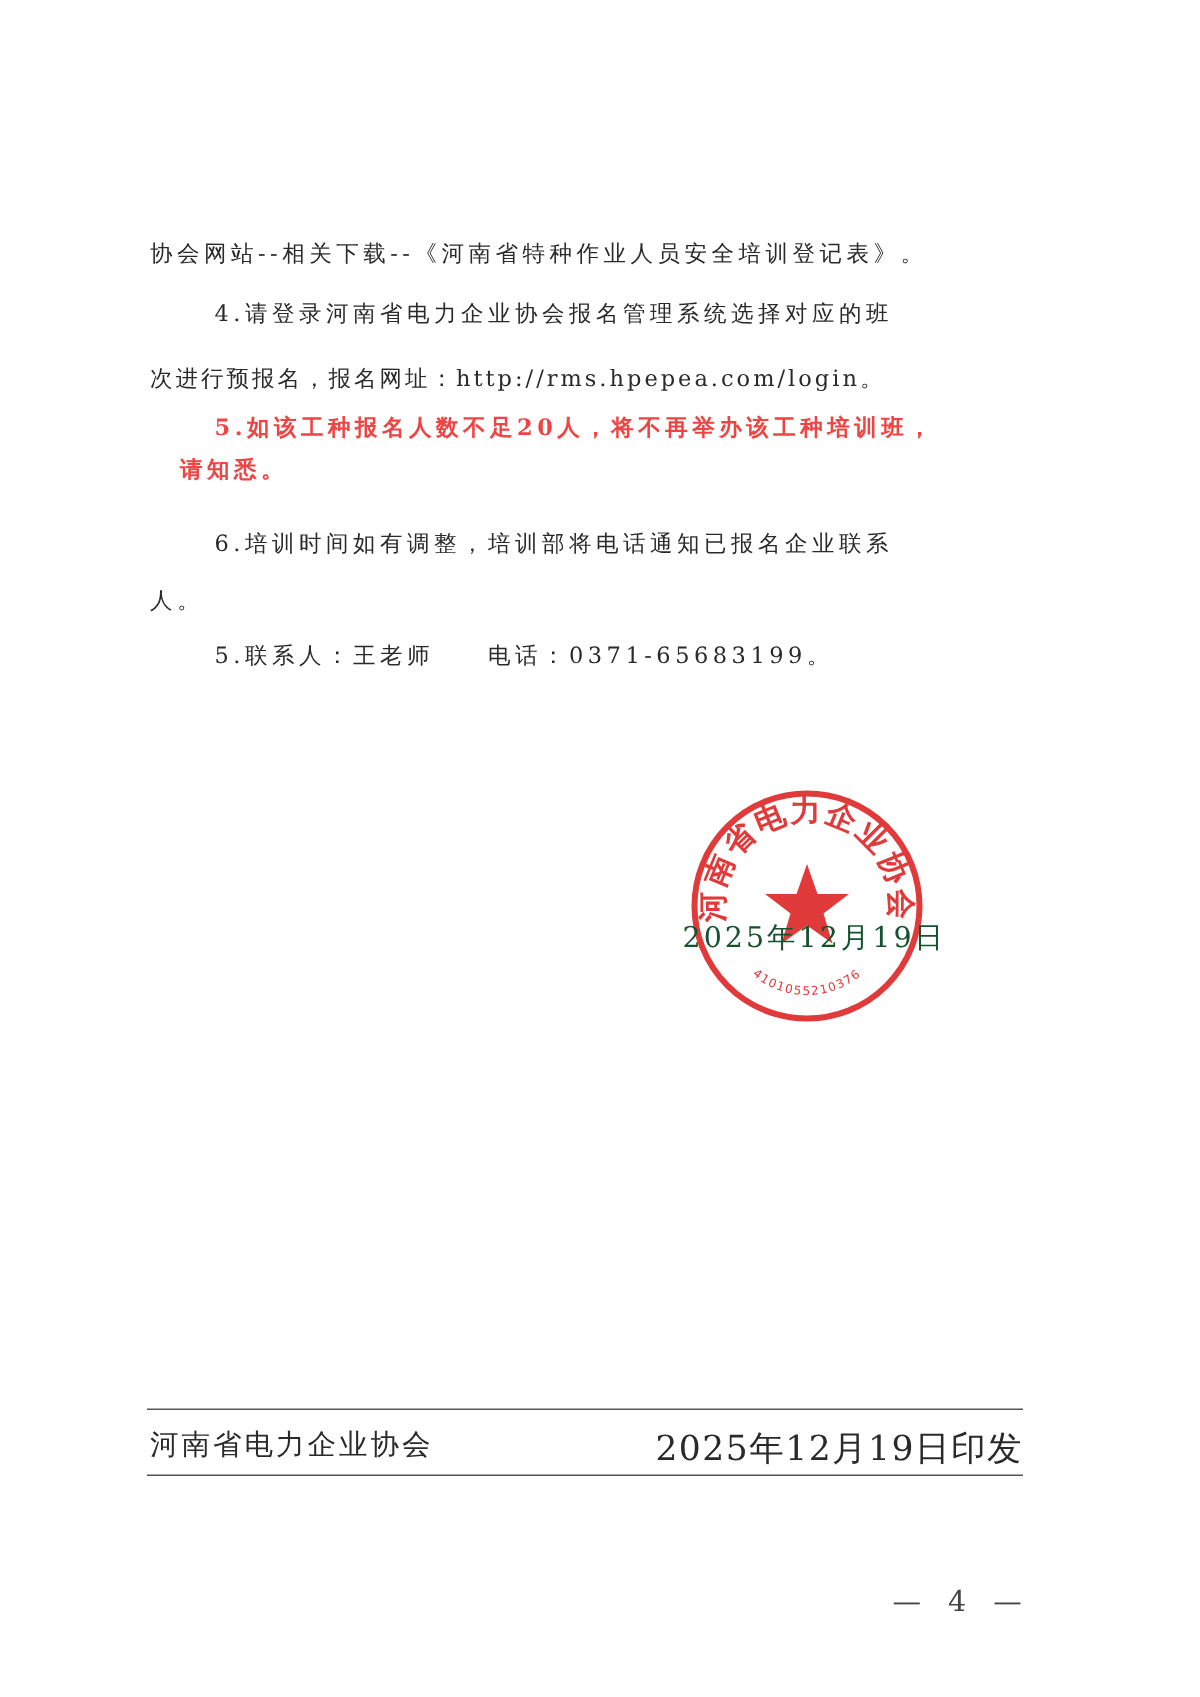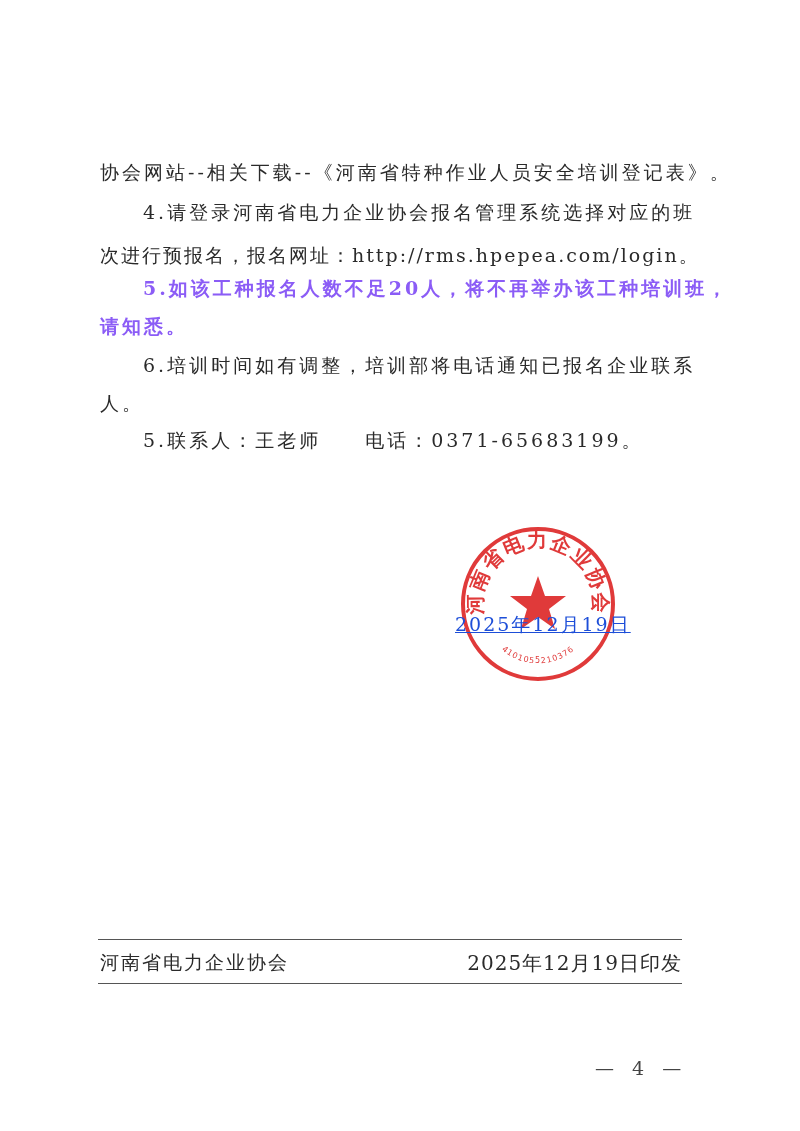--- a/index.html
+++ b/index.html
@@ -1,40 +1,40 @@
 <!DOCTYPE html>
 <html><head>
   <meta charset="utf-8">
   <style>
     html, body { margin: 0; padding: 0; }
     body {
       width: 800px; height: 1131px; background: #ffffff; position: relative; overflow: hidden;
       font-family: "DejaVu Serif", "Liberation Serif", serif; color: #2a2a2a;
     }
-    .line { position: absolute; left: 100px; font-size: 19px; letter-spacing: 3px; white-space: nowrap; }
+    .line { position: absolute; left: 100px; font-size: 15px; letter-spacing: 3px; white-space: nowrap; }
     .indent { left: 143px; }
-    .bold { font-weight: bold; color: #8b5cf6; }
+    .bold { font-weight: bold; color: #ef4444; }
     .seal {
       position: absolute; left: 458px; top: 524px; width: 160px; height: 160px;
     }
-    .date-sign { position: absolute; left: 455px; top: 612px; font-size: 19px; letter-spacing: 2px; color: #1d4ed8; text-decoration: underline; }
+    .date-sign { position: absolute; left: 455px; top: 612px; font-size: 19px; letter-spacing: 2px; color: #14532d; }
     .rule { position: absolute; left: 98px; width: 584px; height: 0; border-top: 1.5px solid #555; }
     .footer-left { position: absolute; left: 100px; top: 950px; font-size: 19px; letter-spacing: 2px; }
-    .footer-right { position: absolute; right: 118px; top: 950px; font-size: 20px; letter-spacing: 1px; }
+    .footer-right { position: absolute; right: 118px; top: 950px; font-size: 23px; letter-spacing: 1px; }
     .page-num { position: absolute; left: 595px; top: 1057px; font-size: 19px; letter-spacing: 6px; color: #444; }
   </style>
 </head>
 <body>
 
 <div>
   <div class="line" style="top:160px;">协会网站--相关下载--《河南省特种作业人员安全培训登记表》。</div>
   <div class="line indent" style="top:200px;">4.请登录河南省电力企业协会报名管理系统选择对应的班</div>
   <div class="line" style="top:243px; letter-spacing:2px;">次进行预报名，报名网址：http://rms.hpepea.com/login。</div>
   <div class="line indent bold" style="top:276px;">5.如该工种报名人数不足20人，将不再举办该工种培训班，</div>
-  <div class="line bold" style="top:314px;">请知悉。</div>
+  <div class="line bold" style="top:304px;margin-left:20px;">请知悉。</div>
   <div class="line indent" style="top:353px;text-align:center;">6.培训时间如有调整，培训部将电话通知已报名企业联系</div>
   <div class="line" style="top:391px;">人。</div>
   <div class="line indent" style="top:428px;">5.联系人：王老师　　电话：0371-65683199。</div>
 
   <svg class="seal" viewBox="0 0 160 160">
     <defs>
       <path id="arcTop" d="M 28 100 A 56 56 0 1 1 132 100"></path>
       <path id="arcBottom" d="M 36 118 A 56 56 0 0 0 124 118"></path>
     </defs>
     <circle cx="80" cy="80" r="75" fill="none" stroke="#e03a3a" stroke-width="4"></circle>

